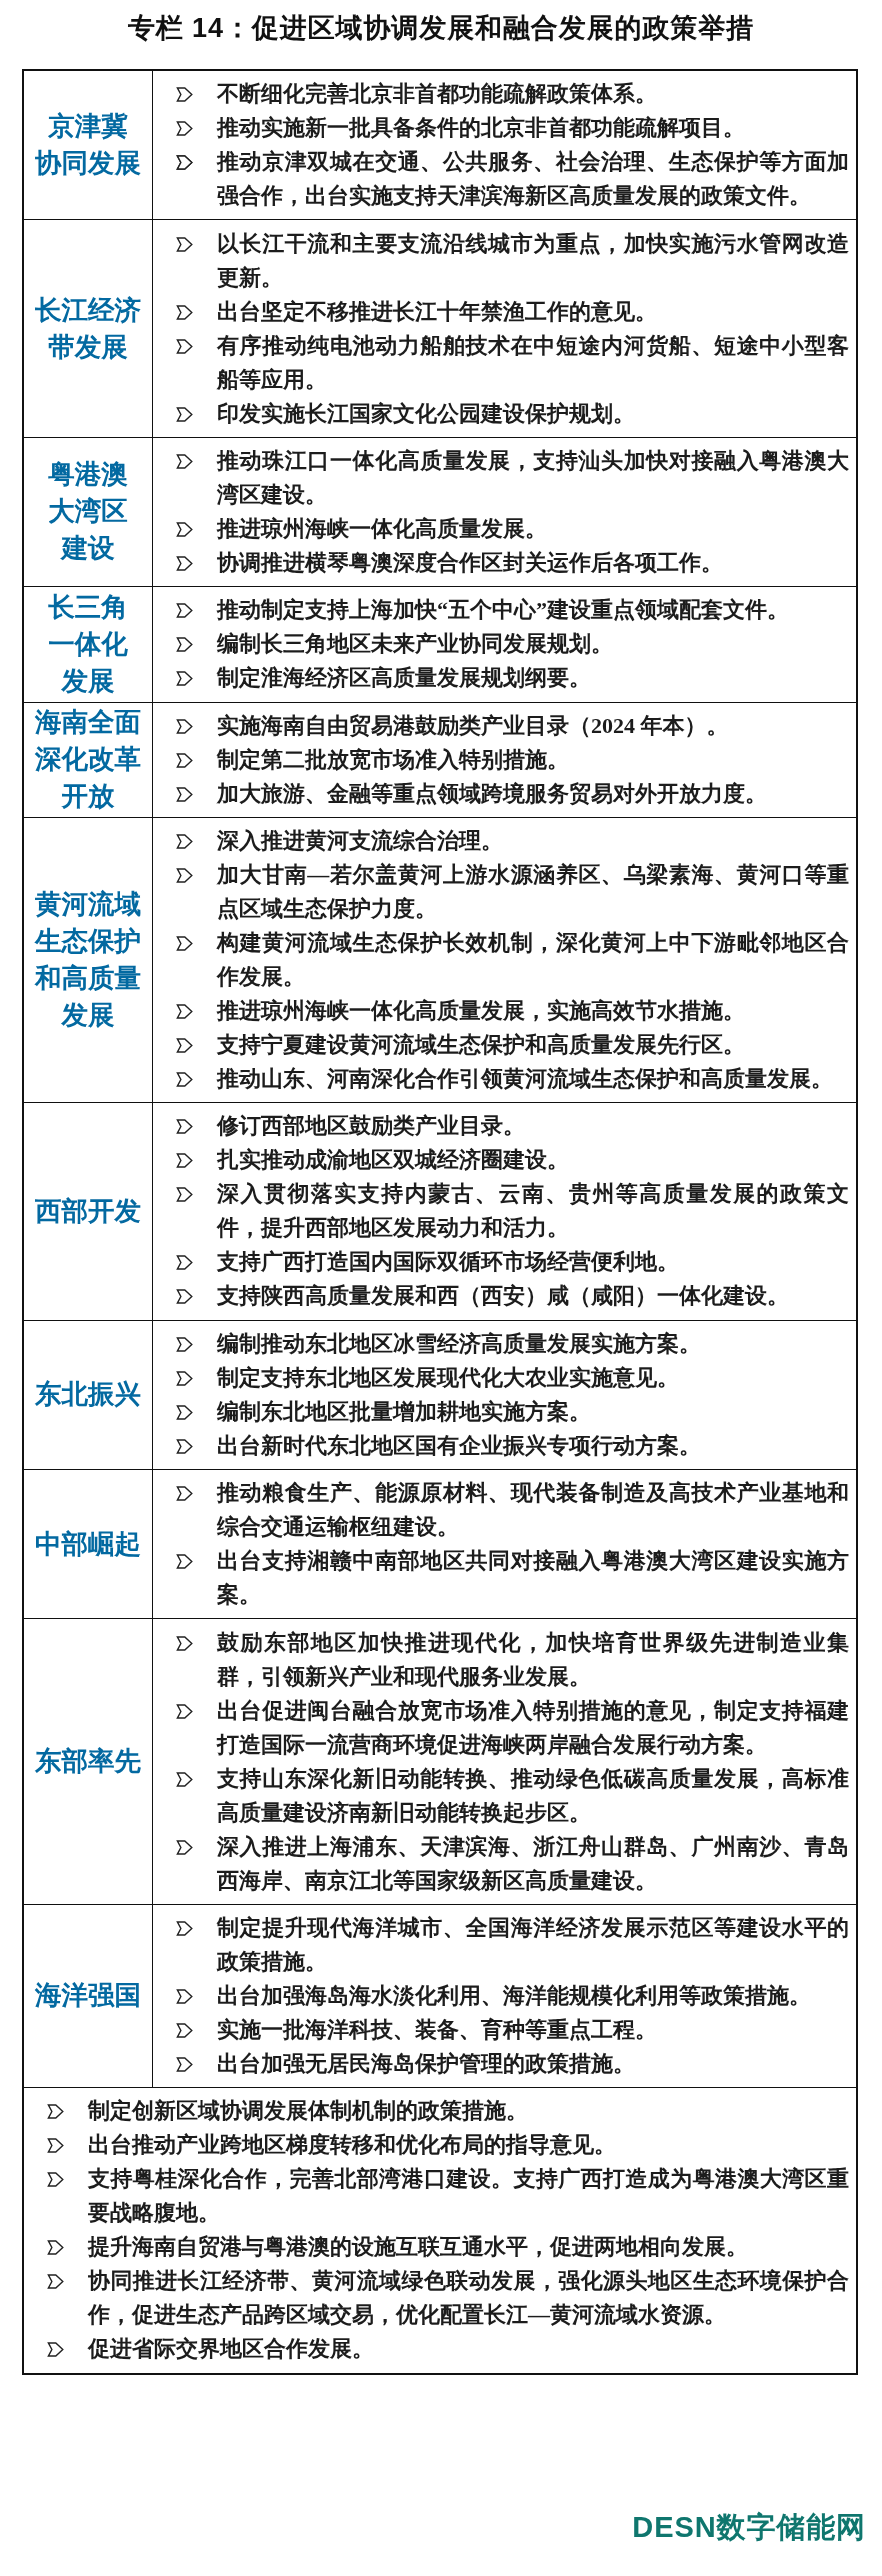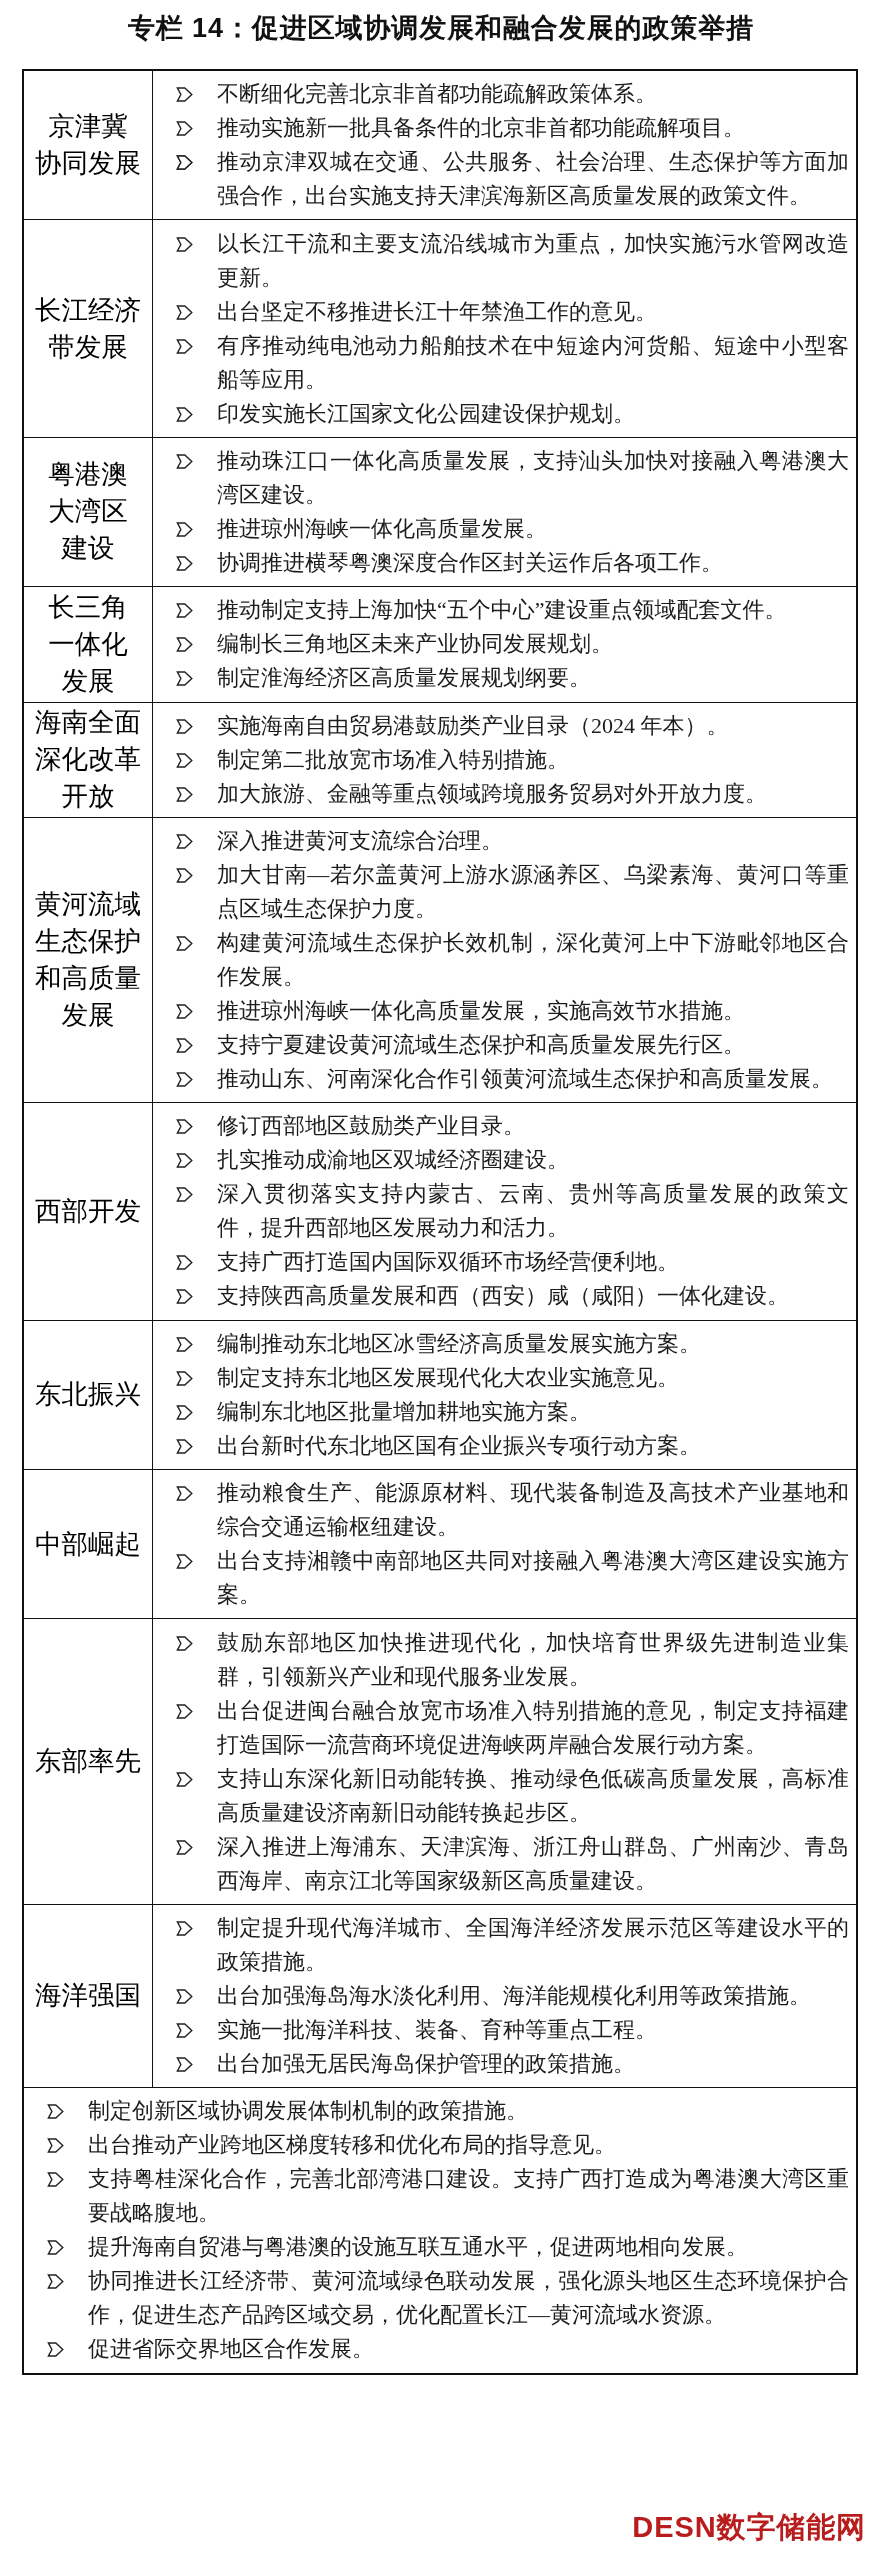--- a/index.html
+++ b/index.html
@@ -41,28 +41,29 @@
   .region-cell {
     flex: 0 0 128px;
     width: 128px;
     border-right: 1.8px solid #111;
     display: flex;
     flex-direction: column;
     justify-content: center;
     align-items: center;
     text-align: center;
     font-family: "Liberation Sans", sans-serif;
-    font-weight: normal;
+    font-weight: bold;
     font-size: 26.5px;
     line-height: 37px;
-    color: #000000;
+    color: #0369a1;
   }
   .items-cell {
     flex: 1 1 auto;
     padding: 6.2px 7px 6.2px 0;
+    font-weight: bold;
   }
   .policy-item {
     position: relative;
     padding-left: 64px;
     font-size: 22px;
     line-height: 34px;
     text-align: justify;
     color: #1c1c1c;
   }
   .bullet-icon {
@@ -320,14 +321,14 @@
         <div class="policy-item"><svg class="bullet-icon" viewBox="0 0 20 24" aria-hidden="true">
             <polygon points="1.5,4.5 10,4.5 18,12 10,19.5 1.5,19.5 5.5,12" fill="#ffffff" stroke="#222222" stroke-width="1.6" stroke-linejoin="miter"></polygon>
           </svg><span>协同推进长江经济带、黄河流域绿色联动发展，强化源头地区生态环境保护合作，促进生态产品跨区域交易，优化配置长江—黄河流域水资源。</span></div>
         <div class="policy-item"><svg class="bullet-icon" viewBox="0 0 20 24" aria-hidden="true">
             <polygon points="1.5,4.5 10,4.5 18,12 10,19.5 1.5,19.5 5.5,12" fill="#ffffff" stroke="#222222" stroke-width="1.6" stroke-linejoin="miter"></polygon>
           </svg><span>促进省际交界地区合作发展。</span></div>
       </div>
     </div>
   </div>
 
-<div class="watermark" style="color: #b91c1c;">DESN数字储能网</div>
+<div class="watermark" style="color: #0f766e;">DESN数字储能网</div>
 
 
 </body></html>

